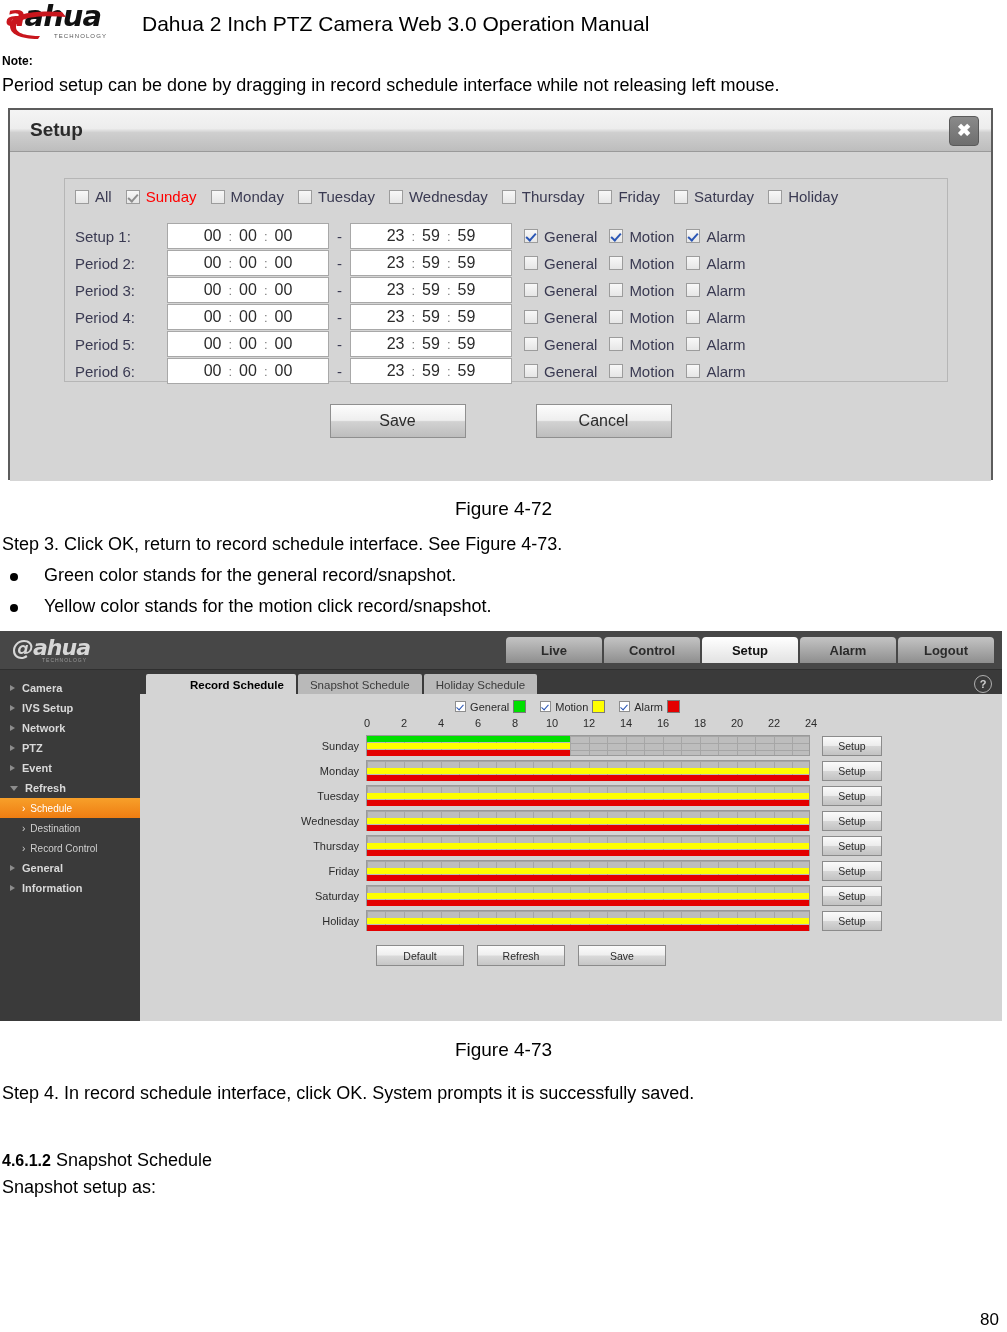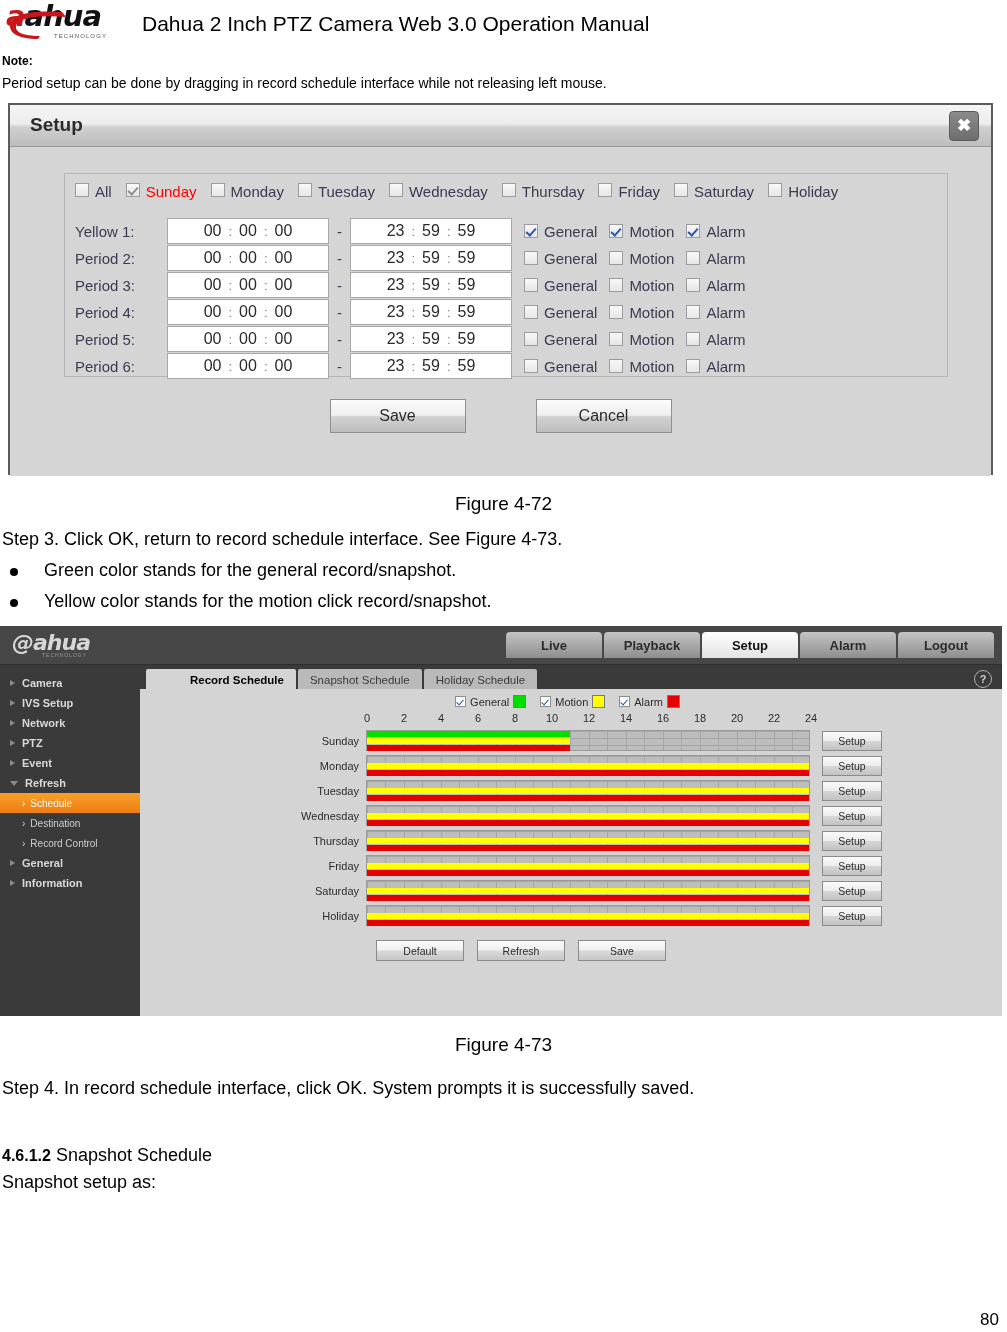--- a/index.html
+++ b/index.html
@@ -45,21 +45,21 @@
     font-size:21px;color:#000;
     white-space:nowrap;
   }
 
   .note-label{
     margin:2px 0 0 2px;
     font-size:12px;font-weight:bold;
   }
   .note-text{
     margin:7px 0 12px 2px;
-    font-size:14px;
+    font-size:18px;
   }
 
   
   .dlg-wrap{
     margin:7px 0 0 8px;
     width:985px;height:372px;
     border:2px solid #5c5c5c;
     background:#d4d4d4;
     box-sizing:border-box;
     position:relative;
@@ -94,21 +94,21 @@
     border:1px solid #b6b6b6;
     background:#d5d5d5;
     box-sizing:border-box;
   }
   .day-row{
     position:absolute;left:10px;top:9px;
     display:flex;align-items:center;
     font-size:15px;color:#3a3a52;
     white-space:nowrap;
   }
-  .day-item{display:flex;margin-right:4px;}
+  .day-item{display:flex;align-items:center;margin-right:4px;}
   .day-item .lbl{margin-left:6px;margin-right:10px;}
   .day-item.selected .lbl{color:#ff0000;}
 
   .cb{
     width:14px;height:14px;
     border:1px solid #9c9c9c;
     background:linear-gradient(to bottom,#f8f8f8,#e6e6e6);
     display:inline-block;box-sizing:border-box;
     position:relative;flex:0 0 auto;
     cursor:pointer;
@@ -415,21 +415,21 @@
             <span class="cb"></span>
             <span class="lbl">Saturday</span>
           </div>
           <div class="day-item">
             <span class="cb"></span>
             <span class="lbl">Holiday</span>
           </div>
         </div>
       <div id="period-lines">
           <div class="period-line" style="top:44px">
-            <span class="period-name">Yellow 1:</span>
+            <span class="period-name">Setup 1:</span>
             <div class="time-field">
          <span>00</span>
               <span class="sep">:</span>
          <span>00</span>
               <span class="sep">:</span>
          <span>00</span>
        </div>
             <span class="dash">-</span>
             <div class="time-field">
          <span>23</span>
@@ -628,21 +628,21 @@
   <div class="web-top">
     <div class="web-logo">
       <span>@</span><span>ahua</span>
     </div>
     <div class="web-logo-tech">TECHNOLOGY</div>
     <div class="top-tabs" id="top-tabs">
         <div class="top-tab">
             <span>Live</span>
           </div>
         <div class="top-tab">
-            <span>Playback</span>
+            <span>Control</span>
           </div>
         <div class="top-tab active">
             <span>Setup</span>
           </div>
         <div class="top-tab">
             <span>Alarm</span>
           </div>
         <div class="top-tab">
             <span>Logout</span>
           </div>

